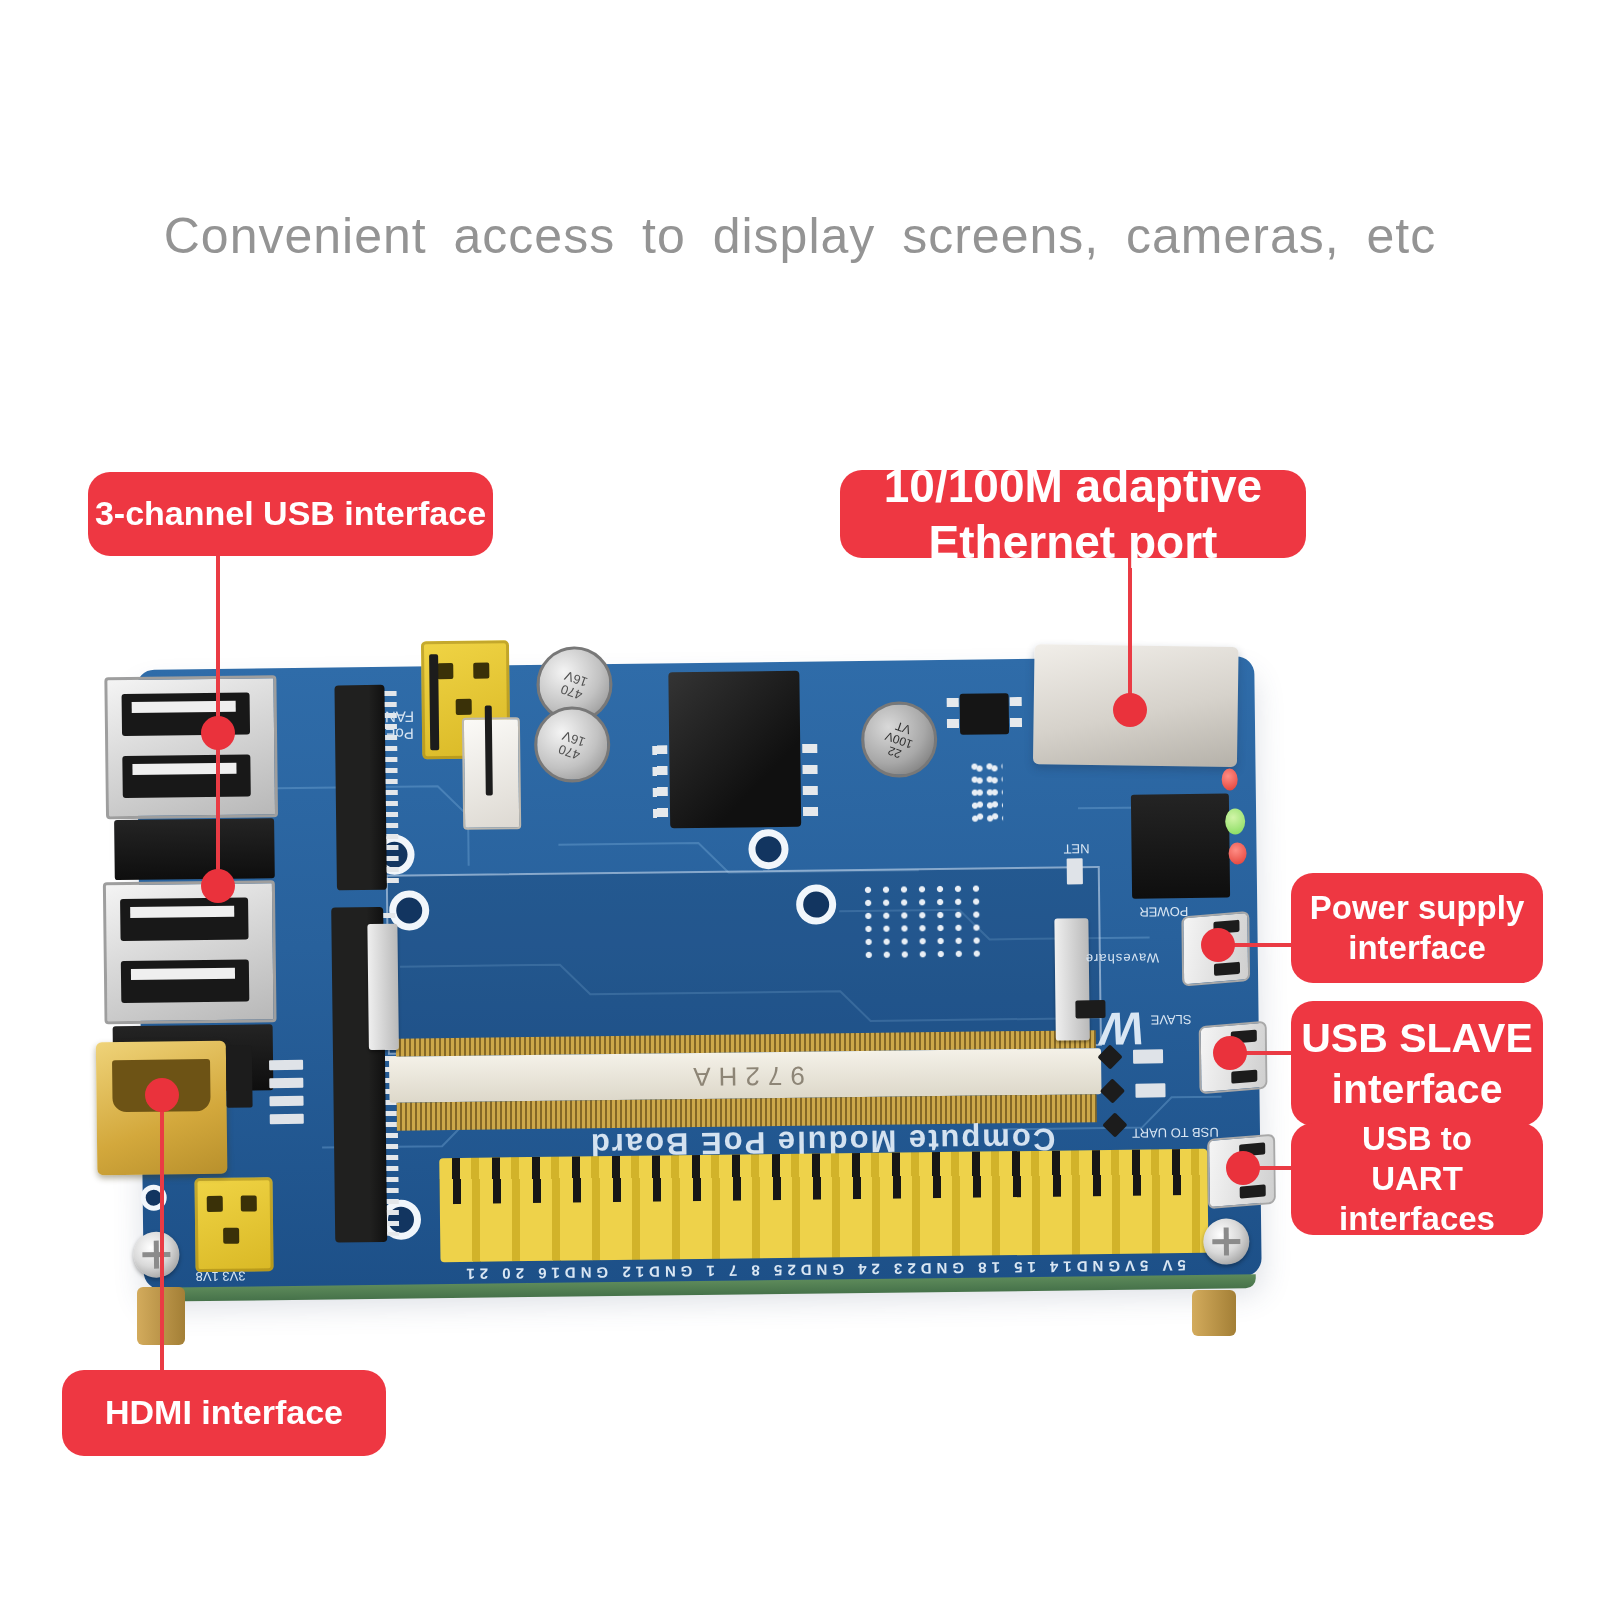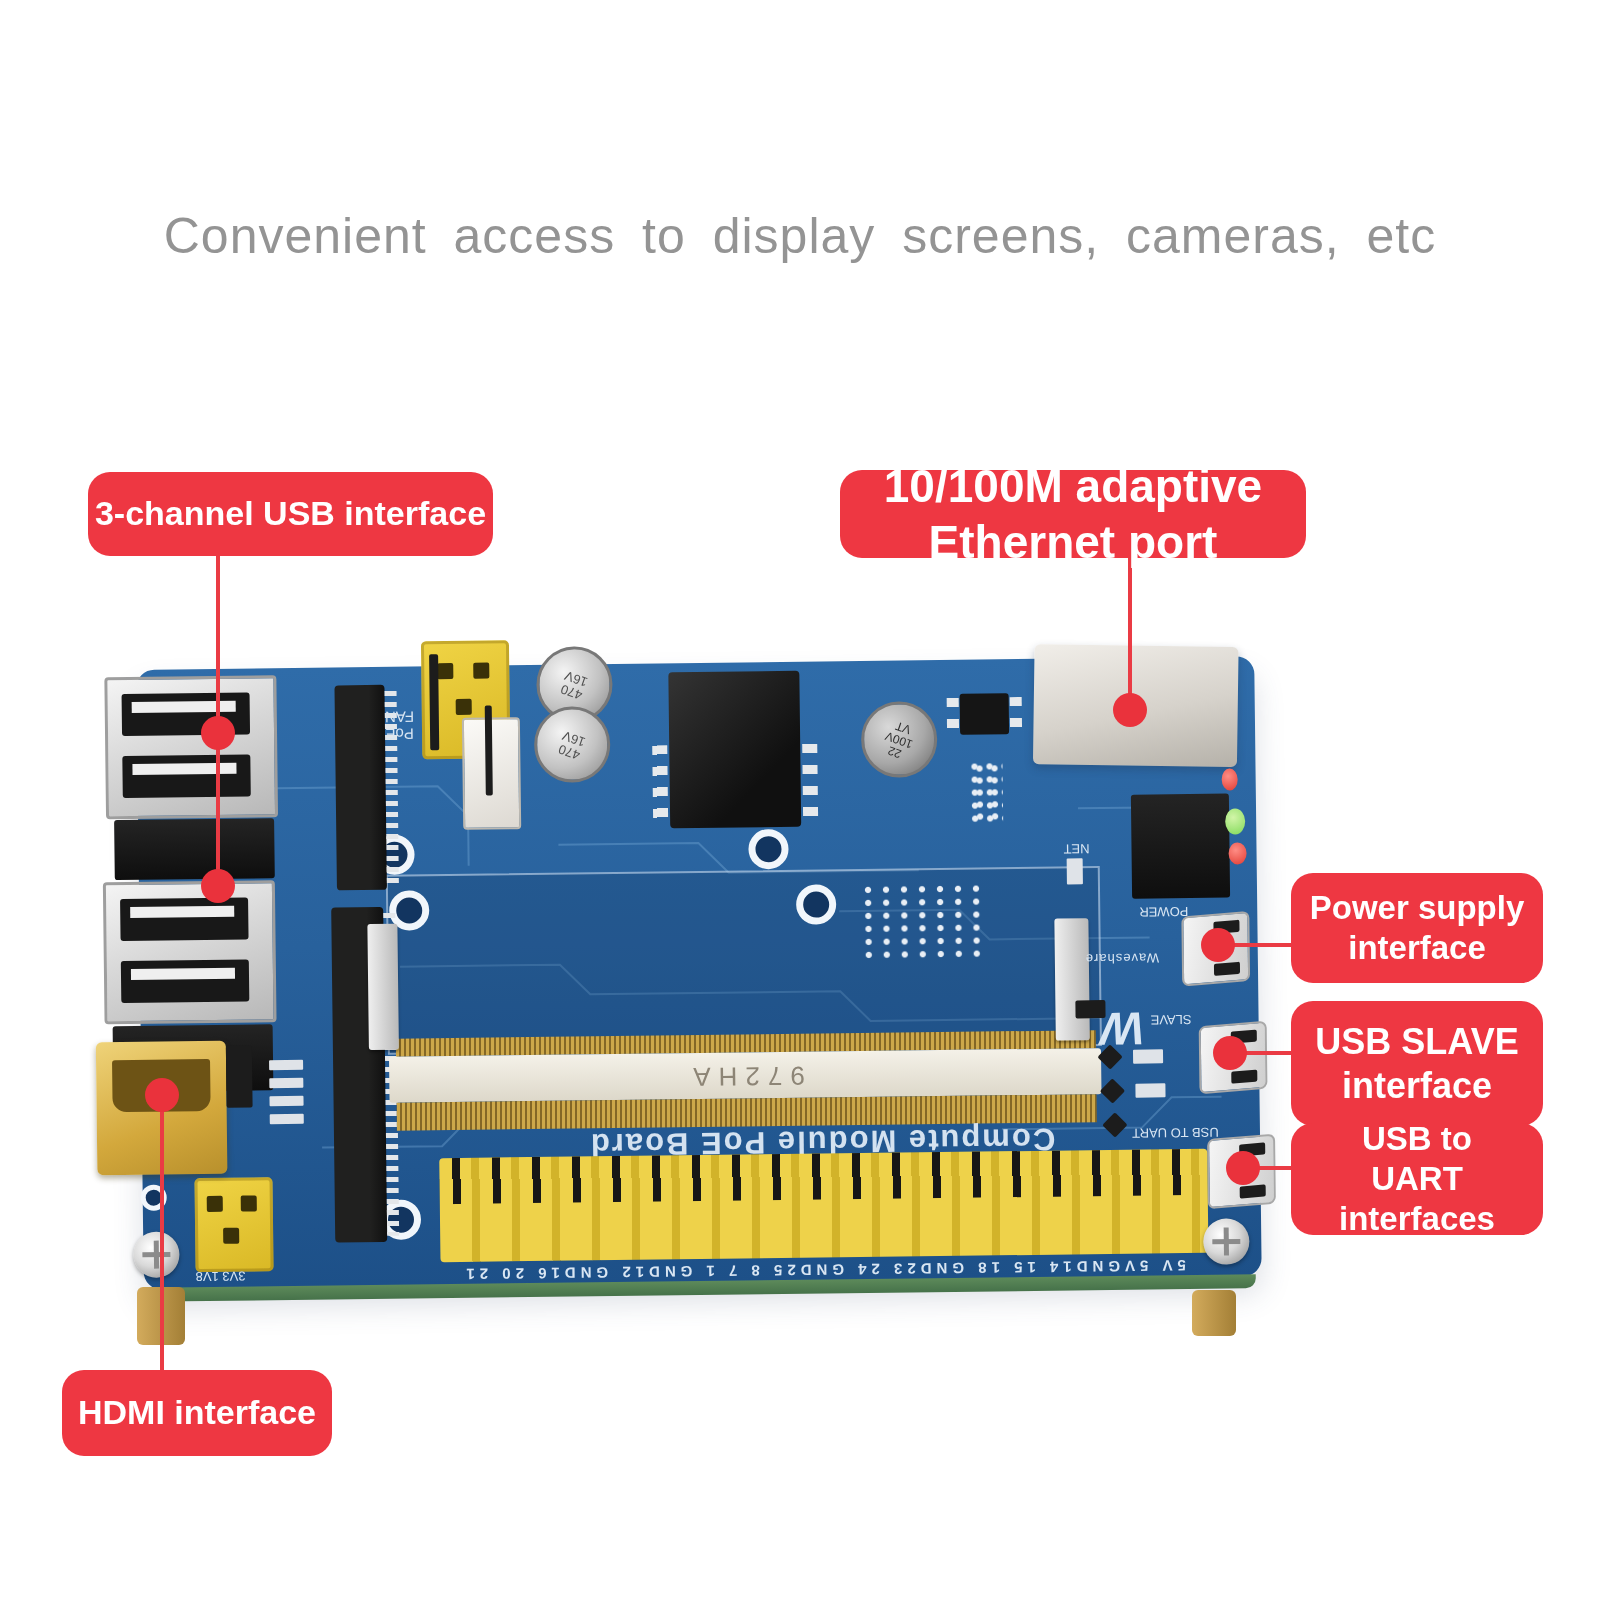--- a/index.html
+++ b/index.html
@@ -279,19 +279,19 @@
   <div class="line" style="left:1243px;top:1166px;width:51px;height:4px;"></div>
   <div class="dot" style="left:1226px;top:1151px;"></div>
 
   <div class="line" style="left:160px;top:1093px;width:4px;height:279px;"></div>
   <div class="dot" style="left:145px;top:1078px;"></div>
 
   <div class="box" style="left:88px;top:472px;width:405px;height:84px;font-size:34px;">3-channel USB interface</div>
   <div class="box" style="left:840px;top:470px;width:466px;height:88px;font-size:46px;">10/100M adaptive Ethernet port</div>
   <div class="box" style="left:1291px;top:873px;width:252px;height:110px;font-size:33px;">Power supply
 interface</div>
-  <div class="box" style="left:1291px;top:1001px;width:252px;height:125px;font-size:36px;">USB SLAVE
+  <div class="box" style="left:1291px;top:1001px;width:252px;height:125px;font-size:41px;">USB SLAVE
 interface</div>
   <div class="box" style="left:1291px;top:1123px;width:252px;height:112px;font-size:33px;">USB to
 UART interfaces</div>
-  <div class="box" style="left:62px;top:1370px;width:270px;height:86px;font-size:34px;">HDMI interface</div>
+  <div class="box" style="left:62px;top:1370px;width:324px;height:86px;font-size:34px;">HDMI interface</div>
 
 </div>
 
 </body></html>

